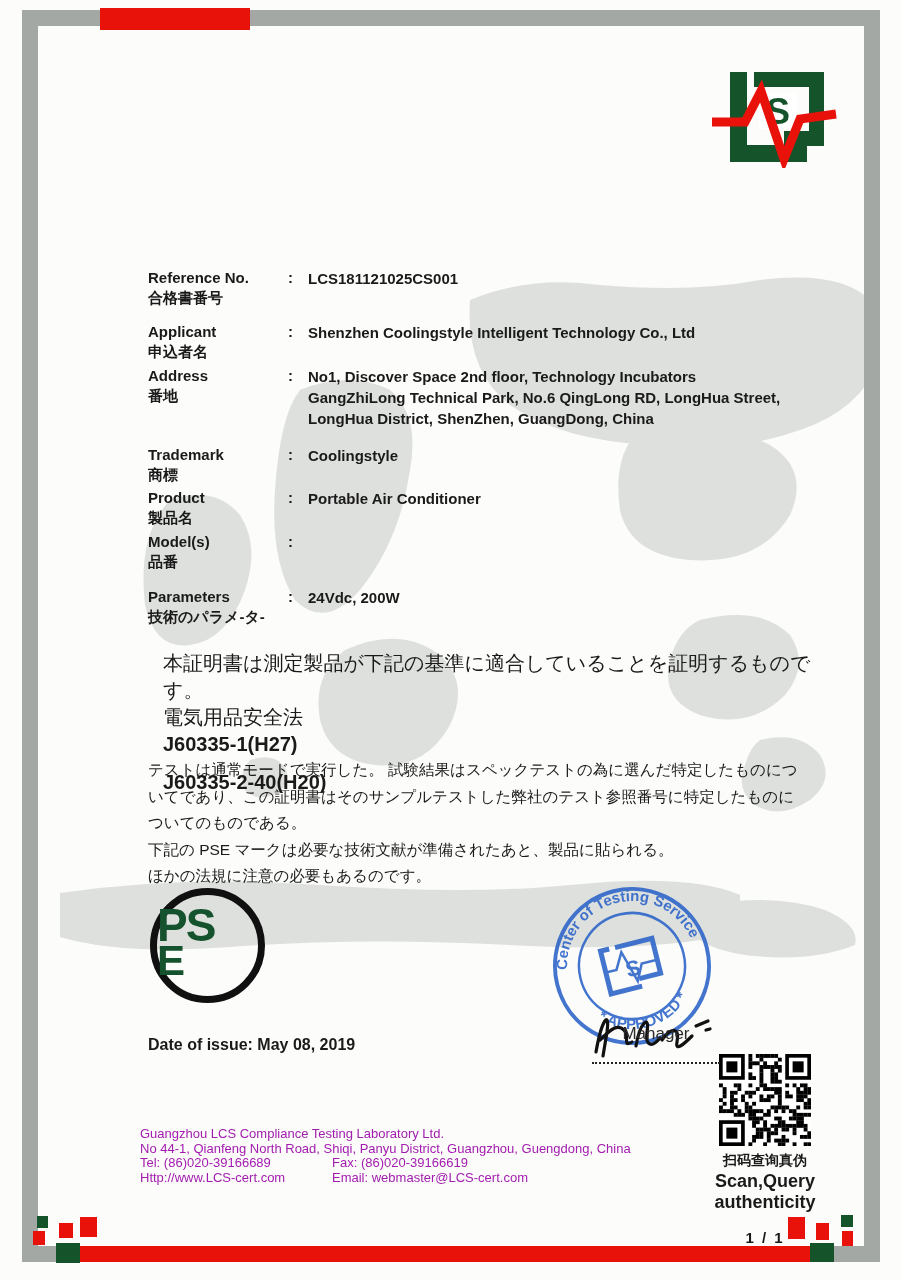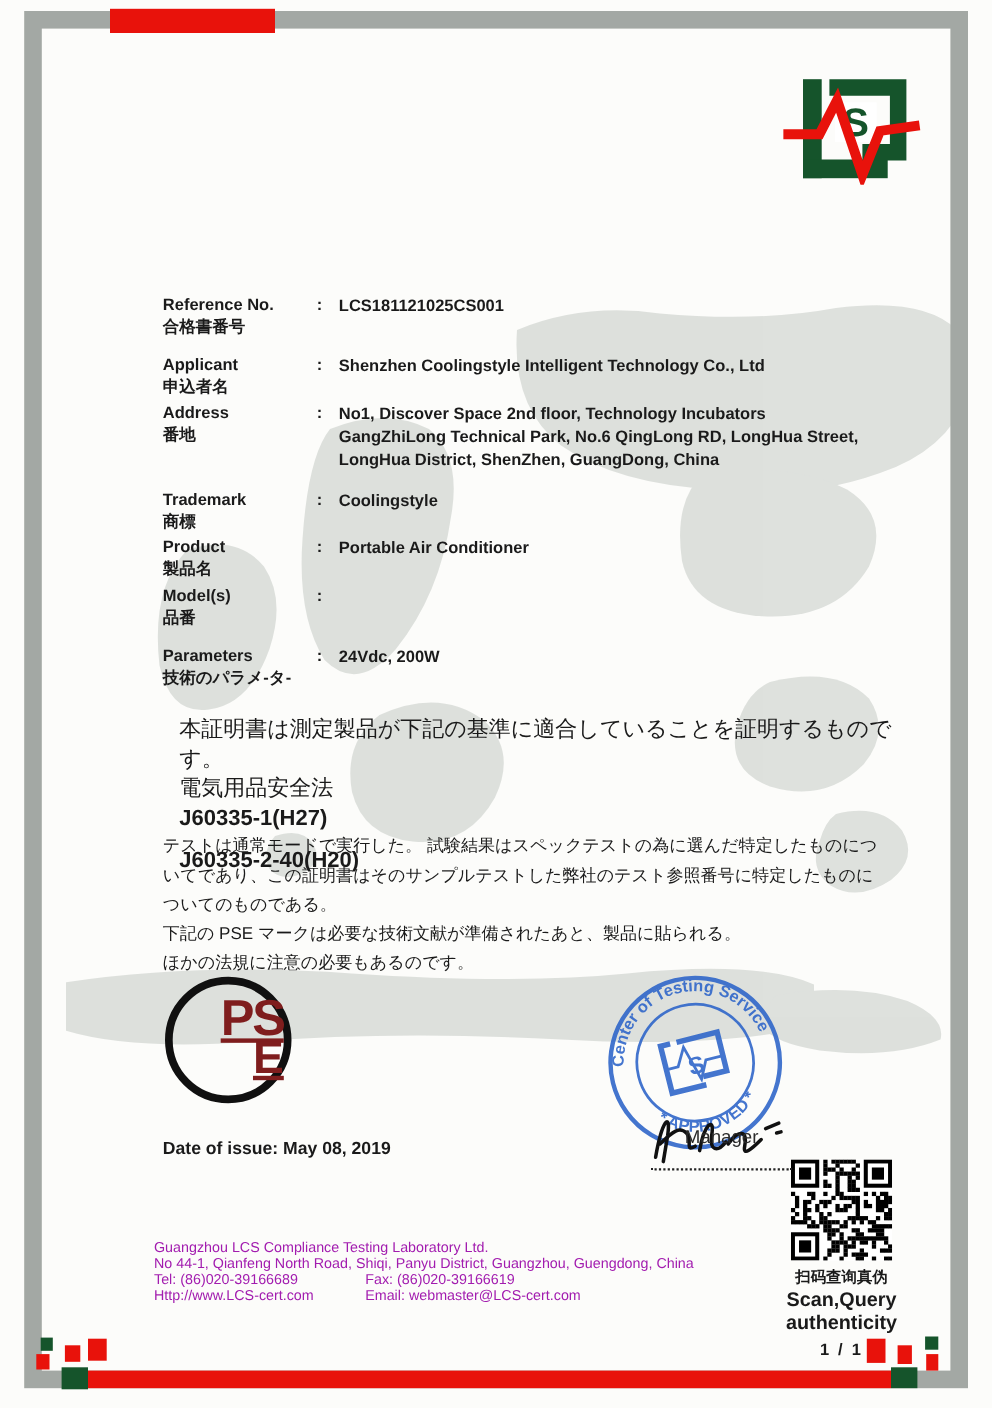--- a/index.html
+++ b/index.html
@@ -26,38 +26,38 @@
   .lbl .jp{display:block;font-weight:bold;}
   .colon{font-weight:bold;line-height:20px;}
   .val{font-weight:bold;line-height:21px;white-space:pre-line;}
   
   .standards{position:absolute;left:163px;top:650px;width:668px;z-index:2;font-size:20px;line-height:27px;}
   .standards .b{font-weight:bold;}
   .std2{margin-top:11px;}
   .notes{position:absolute;left:148px;top:757px;width:656px;z-index:2;font-size:15.5px;line-height:26.5px;}
   
   .pse{position:absolute;left:150px;top:888px;width:115px;height:115px;border:7px solid #101010;
-       border-radius:50%;box-sizing:border-box;z-index:2;text-align:right;color:#7f1d1d;background:transparent;text-decoration:underline;}
+       border-radius:50%;box-sizing:border-box;z-index:2;text-align:left;color:#14532d;background:transparent;}
   .pse .ps{font-size:46px;font-weight:bold;letter-spacing:-2px;line-height:44px;margin-top:8px;}
   .pse .e{font-size:42px;font-weight:bold;line-height:36px;margin-top:-4px;}
   
   .stamp{position:absolute;left:548px;top:882px;width:168px;height:168px;z-index:3;opacity:.88;}
   .sig{position:absolute;left:588px;top:1000px;z-index:4;}
   .sigline{position:absolute;left:592px;top:1062px;width:128px;border-bottom:2px dotted #222;z-index:4;}
   .manager{position:absolute;left:592px;top:1024px;width:128px;text-align:center;
            font-size:17px;color:#2b2b2b;z-index:4;}
   
   .date{position:absolute;left:148px;top:1036px;font-size:16px;font-weight:bold;z-index:2;}
   .footer{position:absolute;left:140px;top:1127px;font-size:13px;line-height:14.5px;z-index:2;color:#a21caf;}
   .footer .c1{display:inline-block;width:192px;}
   .qrblock{position:absolute;left:700px;top:1054px;width:130px;text-align:center;z-index:2;}
   .qrblock svg{display:block;margin:0 auto;}
   .qr-cn{font-size:14px;font-weight:bold;margin-top:6px;}
   .qr-en{font-size:18px;font-weight:bold;margin-top:1px;}
-  .qr-pg{font-size:15px;font-weight:bold;margin-top:6px;letter-spacing:2px;}
+  .qr-pg{font-size:15px;font-weight:bold;margin-top:16px;letter-spacing:2px;}
 </style>
 </head>
 <body>
 
 <div id="cert">
 
   <svg class="map" width="902" height="1280" viewBox="0 0 902 1280">
     <g fill="#adb5ae">
       <path d="M470,300 q60,-25 130,-15 q90,8 160,-5 q80,-10 110,20 l10,60 q-20,50 -80,70 q-70,25 -150,15 q-90,-5 -140,-40 q-45,-35 -40,-105z"></path>
       <path d="M640,430 q80,-10 130,15 q40,25 20,70 q-30,50 -100,45 q-60,-5 -70,-50 q-8,-55 20,-80z"></path>

